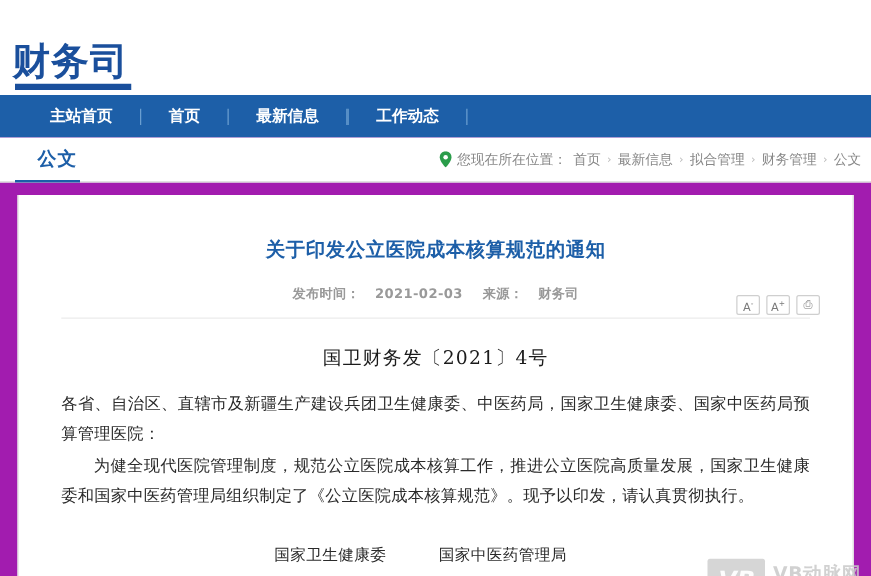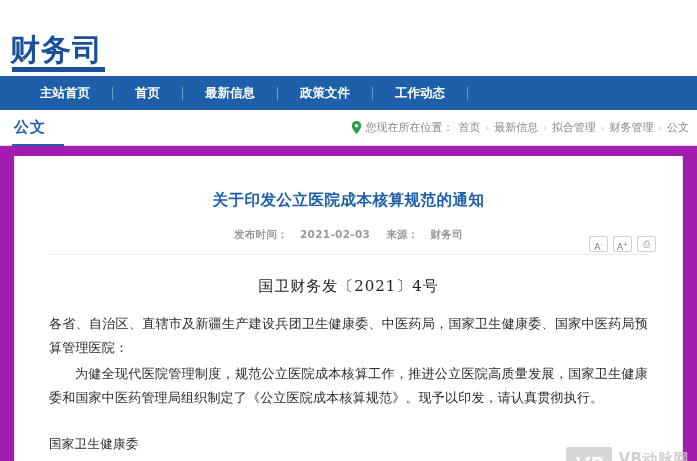--- a/index.html
+++ b/index.html
@@ -66,21 +66,21 @@
     background: #6a9ed0;
   }
 
   
   .crumb-bar {
     height: 36px;
     background: #ffffff;
     border-bottom: 1px solid #d8d8d8;
     display: flex;
     align-items: center;
-    padding: 0 8px 0 14px;
+    padding: 0 8px 0 30px;
     position: relative;
   }
   .crumb-title {
     font-size: 15px;
     font-weight: bold;
     color: #1d5fa8;
     letter-spacing: 1px;
   }
   .crumb-title-underline {
     position: absolute;
@@ -180,21 +180,21 @@
     text-align: justify;
     letter-spacing: 0.2px;
   }
   .doc-para.indent { text-indent: 2em; margin-top: 2px; }
   .signature {
     font-family: "DejaVu Serif", "Liberation Serif", serif;
     font-size: 12.5px;
     color: #2a2a2a;
     margin-top: 26px;
     display: flex;
-    justify-content: space-between;
+    justify-content: center;
     gap: 42px;
     padding-right: 24px;
     letter-spacing: 0.3px;
   }
   .date-line {
     font-family: "DejaVu Serif", "Liberation Serif", serif;
     font-size: 12.5px;
     color: #2a2a2a;
     text-align: right;
     padding-right: 34px;
@@ -248,21 +248,20 @@
     <div class="site-logo">财务司</div>
   </div>
 
   <div class="navbar">
     <div class="nav-item">主站首页</div>
     <div class="nav-sep"></div>
     <div class="nav-item">首页</div>
     <div class="nav-sep"></div>
     <div class="nav-item">最新信息</div>
     <div class="nav-sep"></div>
-    <div class="nav-item">政策文件</div>
     <div class="nav-sep"></div>
     <div class="nav-item">工作动态</div>
     <div class="nav-sep"></div>
   </div>
 
   <div class="crumb-bar">
     <div class="crumb-title">公文</div>
     <div class="crumb-title-underline"></div>
     <div class="crumb-right">
       <span class="pin-icon">
@@ -307,20 +306,21 @@
 
     <div class="divider"></div>
 
     <div class="doc-number">国卫财务发〔2021〕4号</div>
 
     <div class="doc-para">各省、自治区、直辖市及新疆生产建设兵团卫生健康委、中医药局，国家卫生健康委、国家中医药局预算管理医院：</div>
     <div class="doc-para indent">为健全现代医院管理制度，规范公立医院成本核算工作，推进公立医院高质量发展，国家卫生健康委和国家中医药管理局组织制定了《公立医院成本核算规范》。现予以印发，请认真贯彻执行。</div>
 
     <div class="signature">
       <span>国家卫生健康委</span>
+      <span>国家中医药管理局</span>
     </div>
 
     <div class="date-line">2021年1月26日</div>
 
   </div>
 
   <div class="watermark">
     <div class="wm-mark">VB</div>
     <div class="wm-text">
       <div class="wm-main">VB动脉网</div>

